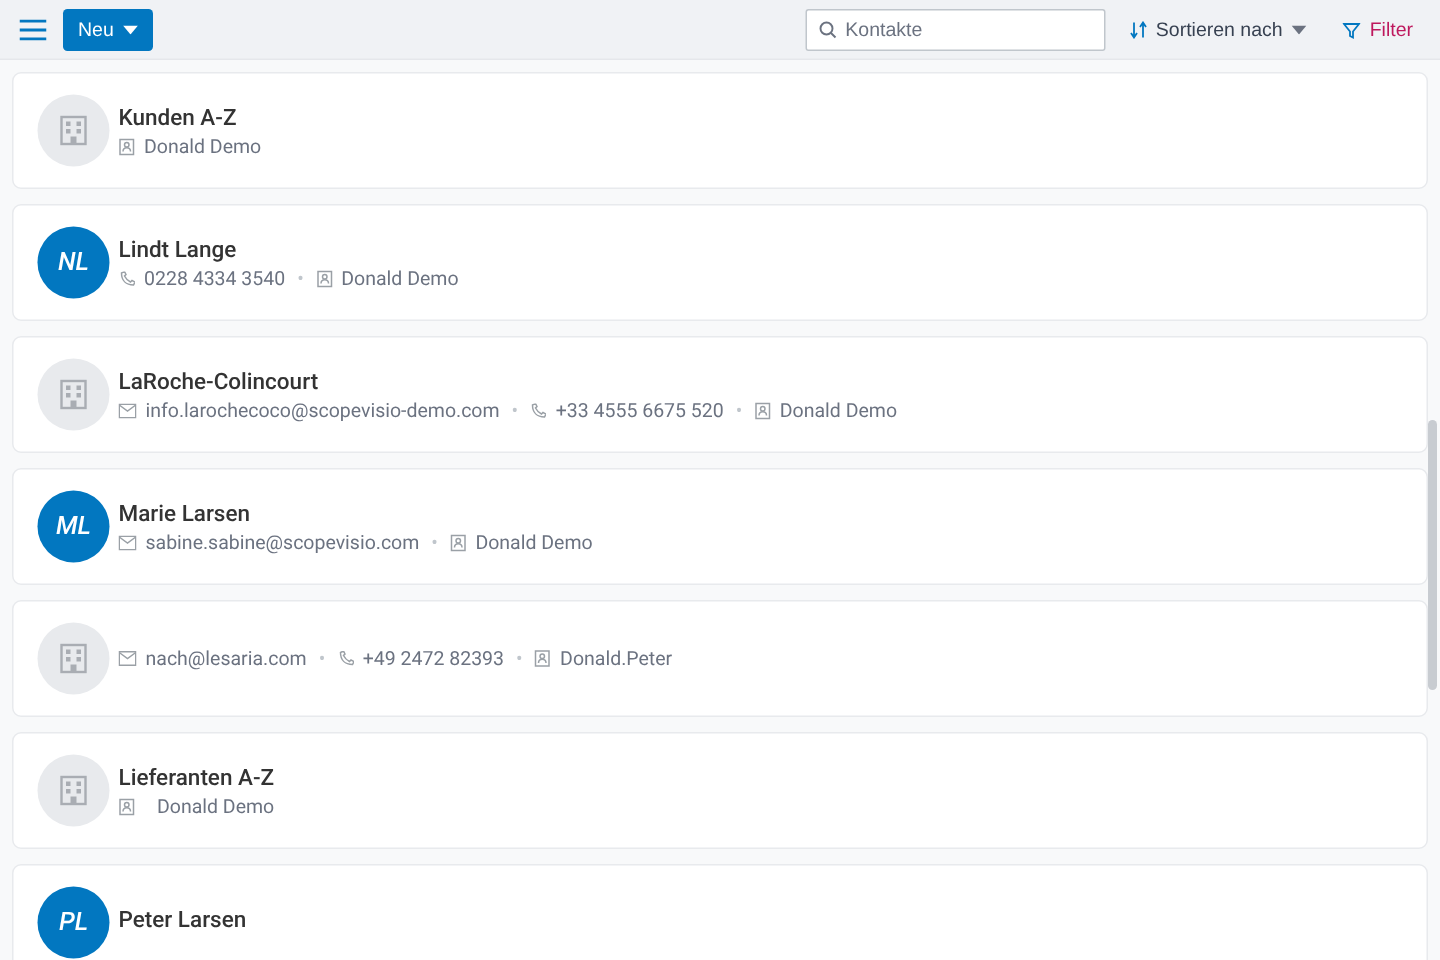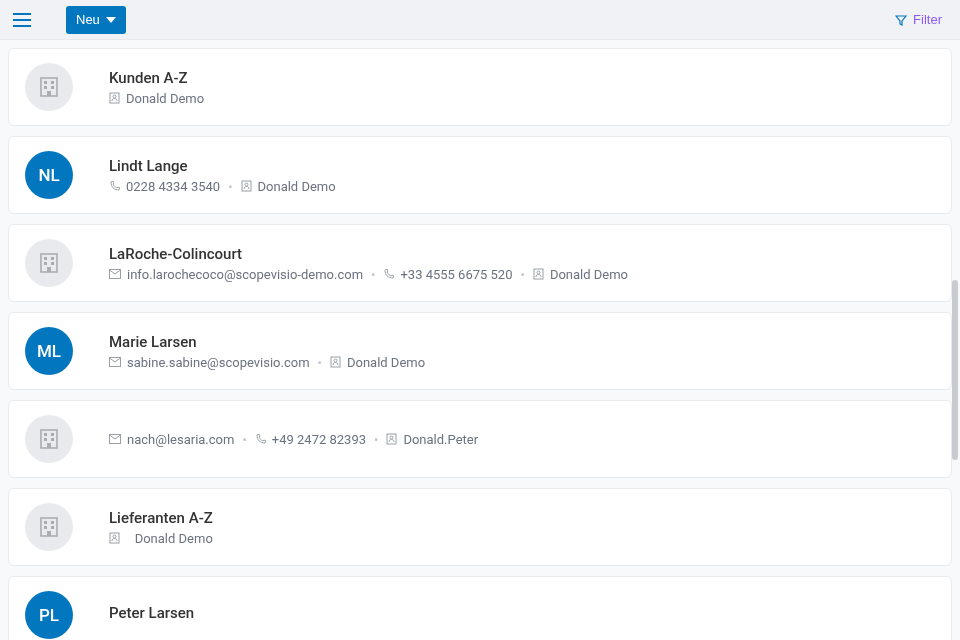--- a/index.html
+++ b/index.html
@@ -38,21 +38,20 @@
     color: #fff;
     border: none;
     height: 28px;
     padding: 0 10px;
     border-radius: 3px;
     font-size: 13px;
     cursor: pointer;
     display: flex;
     align-items: center;
     gap: 6px;
-    margin-left: 24px;
   }
   .chevron-down { font-size: 10px; }
   .spacer { flex: 1; }
   .search-box {
     display: flex;
     align-items: center;
     border: 1px solid #c0c6cc;
     background: #fff;
     height: 28px;
     width: 200px;
@@ -73,49 +72,50 @@
     background: transparent;
     color: #374151;
     cursor: pointer;
     display: flex;
     align-items: center;
     gap: 6px;
     font-size: 13px;
     padding: 0 8px;
     height: 28px;
   }
-  .filter-btn { color: #8b5cf6; }
+  .filter-btn { color: #be185d; }
   .sort-icon, .filter-icon { color: #0277c0; }
   .list {
     padding: 8px;
     display: flex;
     flex-direction: column;
     gap: 10px;
   }
   .card {
     background: #fff;
     border: 1px solid #e8eaed;
     border-radius: 6px;
     padding: 14px 16px;
     display: flex;
     align-items: center;
-    gap: 36px;
+    gap: 6px;
     cursor: pointer;
   }
   .avatar {
     width: 48px;
     height: 48px;
     border-radius: 50%;
     display: flex;
     align-items: center;
     justify-content: center;
     flex-shrink: 0;
     font-size: 17px;
     font-weight: 500;
     color: #fff;
+    font-style: italic;
   }
   .avatar.company {
     background: #e8eaed;
     color: #a9adb3;
   }
   .avatar.person {
     background: #0277c0;
   }
   .card-body { display: flex; flex-direction: column; gap: 4px; }
   .title { font-size: 15px; color: #333; font-weight: 500; }
@@ -154,20 +154,42 @@
   </button>
   <button class="new-btn">
     <span>Neu</span>
     <span class="chevron-down">
       <svg width="10" height="6" viewBox="0 0 10 6">
           <path d="M0 0l5 6 5-6" fill="#fff"></path>
         </svg>
     </span>
   </button>
   <div class="spacer"></div>
+  <div class="search-box">
+    <span>
+      <svg width="12" height="12" viewBox="0 0 12 12">
+          <circle cx="5" cy="5" r="4" stroke="#6b7280" stroke-width="1.3" fill="none"></circle>
+          <path d="M8 8l3 3" stroke="#6b7280" stroke-width="1.3"></path>
+        </svg>
+    </span>
+    <input type="text" placeholder="Kontakte" style="">
+  </div>
+  <button class="sort-btn">
+    <span class="sort-icon">
+      <svg width="12" height="12" viewBox="0 0 12 12">
+          <path d="M3 1v10M1 8l2 3 2-3M9 11V1M7 4l2-3 2 3" stroke="#0277c0" stroke-width="1.2" fill="none"></path>
+        </svg>
+    </span>
+    <span>Sortieren nach</span>
+    <span class="chevron-down">
+      <svg width="10" height="6" viewBox="0 0 10 6">
+          <path d="M0 0l5 6 5-6" fill="#6b7280"></path>
+        </svg>
+    </span>
+  </button>
   <button class="filter-btn">
     <span class="filter-icon">
       <svg width="12" height="12" viewBox="0 0 12 12">
           <path d="M1 2h10L7 7v4l-2-1V7L1 2z" stroke="#0277c0" stroke-width="1.2" fill="none"></path>
         </svg>
     </span>
     <span>Filter</span>
   </button>
 </div>
 

